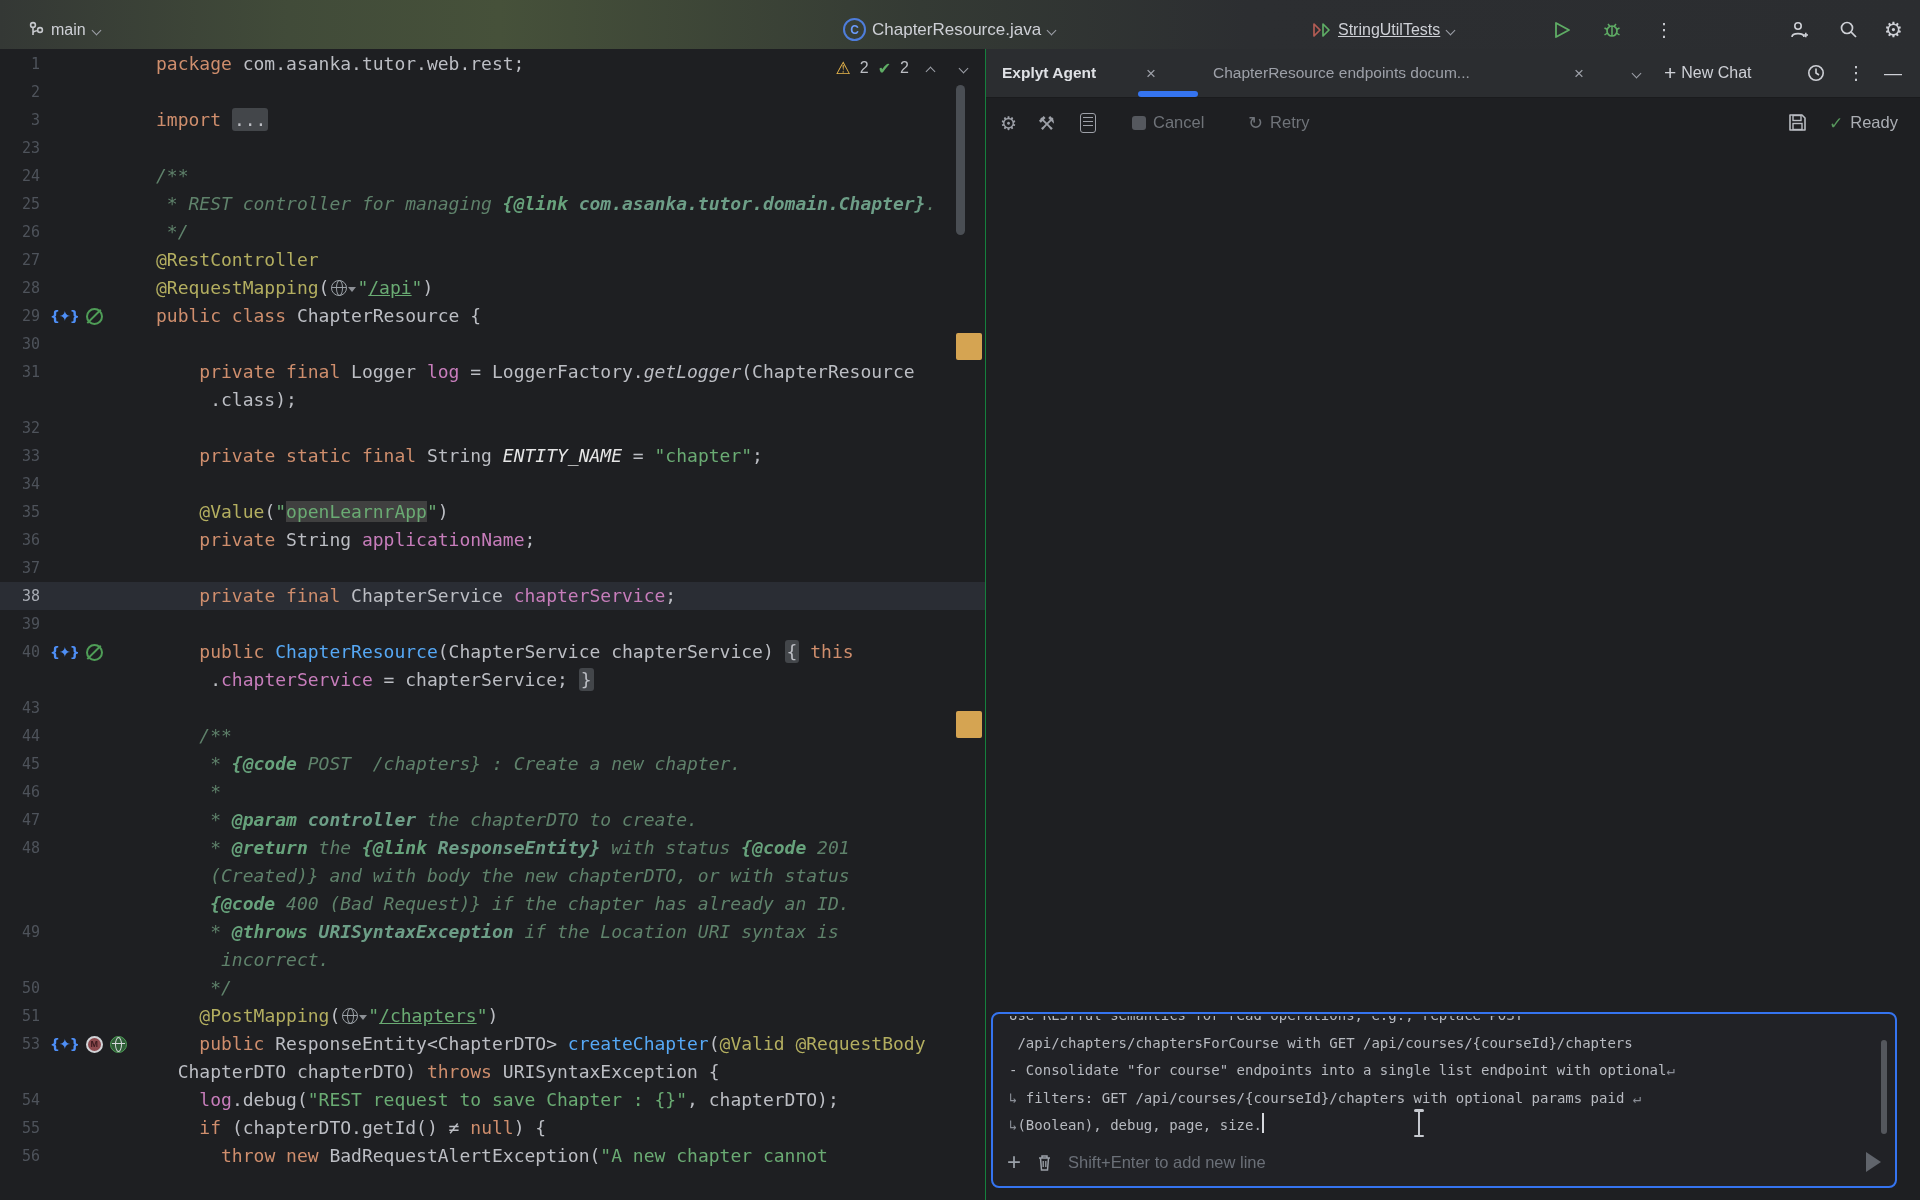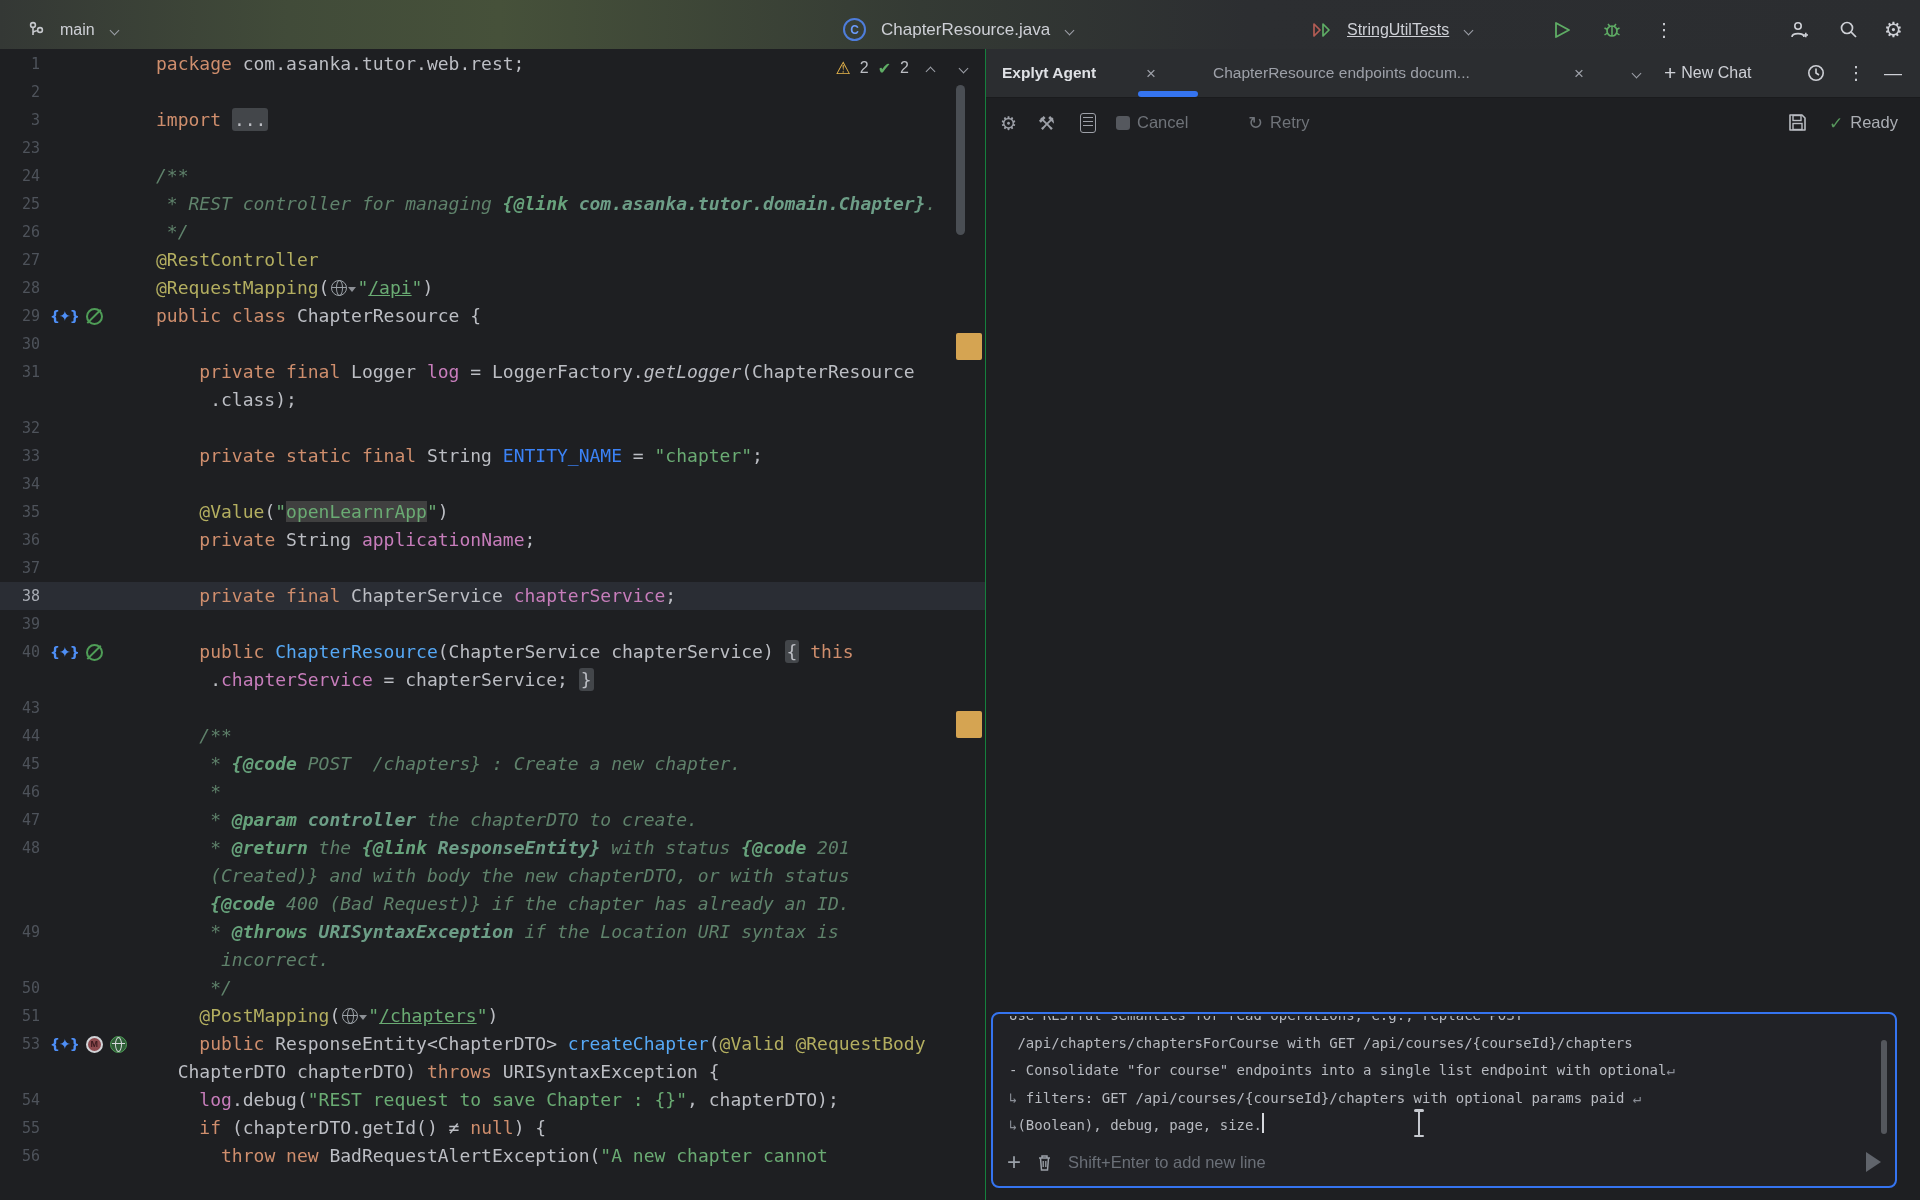--- a/index.html
+++ b/index.html
@@ -2,21 +2,21 @@
 <html><head>
 <meta charset="utf-8">
 <style>
   html,body{margin:0;padding:0;}
   body{width:1920px;height:1200px;background:#1e1f22;overflow:hidden;position:relative;
        font-family:"Liberation Sans","DejaVu Sans",sans-serif;color:#bcbec4;}
 
   
   .titlebar{position:absolute;left:0;top:0;width:1920px;height:49px;
     background:linear-gradient(90deg,#343835 0%,#414b39 15%,#46513a 26%,#343a34 48%,#2c2e31 65%,#2b2d30 100%);}
-  .tb-item{position:absolute;top:0;height:59px;display:flex;align-items:center;gap:15px;color:#ced0d6;font-size:16px;}
+  .tb-item{position:absolute;top:0;height:59px;display:flex;align-items:center;gap:6px;color:#ced0d6;font-size:16px;}
   svg.ic{display:block;}
   .chev{width:10px;height:10px;display:inline-block;position:relative;}
   .chev::before{content:'';position:absolute;left:1px;top:2px;width:6px;height:6px;
     border-right:1.8px solid #9da0a8;border-bottom:1.8px solid #9da0a8;transform:rotate(45deg);}
   .chev.up::before{transform:rotate(-135deg);top:5px;}
   .class-badge{width:19px;height:19px;border-radius:50%;border:2px solid #4e7ddb;color:#6b9bfa;
     font-size:12px;font-weight:bold;display:flex;align-items:center;justify-content:center;}
   .gear-wrap{position:relative;}
 
   
@@ -28,21 +28,21 @@
       font-family:"DejaVu Sans Mono","Liberation Mono",monospace;font-size:15px;}
   .row.cur .ln{color:#a9adb5;}
   .gut{flex:none;width:106px;display:flex;align-items:center;gap:7px;padding-left:6px;}
   .codeline{flex:none;white-space:pre;font-family:"DejaVu Sans Mono","Liberation Mono",monospace;
             font-size:18px;line-height:28px;}
   .tk.kw{color:#cf8e6d;margin-top:13px;} .tk.def{color:#bcbec4;} .tk.ann{color:#b3ae60;}
   .tk.str{color:#6aab73;} .tk.url{color:#6aab73;text-decoration:underline;}
   .tk.doc{color:#5f826b;font-style:italic;}
   .tk.dt{color:#67a37c;font-weight:bold;font-style:italic;}
   .tk.dr{color:#6d9e87;font-weight:bold;font-style:italic;}
-  .tk.fld{color:#c77dbb;} .tk.cst{color:#3b82f6;}
+  .tk.fld{color:#c77dbb;} .tk.cst{color:#e5e5e5;font-style:italic;}
   .tk.md{color:#56a8f5;} .tk.sm{color:#bcbec4;font-style:italic;}
   .tk.chip{background:#43464a;border-radius:3px;color:#bcbec4;padding:1px 2px;}
   .tk.inj{background:#404040;color:#6aab73;}
 
   
   .an-globe{display:inline-block;width:14px;height:14px;border:1.6px solid #9aa0a6;border-radius:50%;
     position:relative;vertical-align:-2px;margin:0 1px 0 2px;}
   .an-globe::before{content:'';position:absolute;left:3.5px;right:3.5px;top:-1px;bottom:-1px;
     border:1.2px solid #9aa0a6;border-radius:50%;}
   .an-globe::after{content:'';position:absolute;left:0;right:0;top:5.5px;height:1.2px;background:#9aa0a6;}
@@ -451,21 +451,21 @@
   <div class="ptoolbar">
     <div class="abs" style="left:14px;">
       <span class="gear-glyph">⚙</span>
     </div>
     <div class="abs" style="left:52px;">
       <span class="tools-glyph">⚒</span>
     </div>
     <div class="abs" style="left:94px;">
       <span class="doc-icon"></span>
     </div>
-    <div class="abs" style="left:130px;justify-content:center;">
+    <div class="abs" style="left:146px;justify-content:center;">
       <span class="stop-sq"></span>
       <span class="dis">Cancel</span>
     </div>
     <div class="abs" style="left:262px;">
       <span class="retry-glyph">↻</span>
       <span class="dis">Retry</span>
     </div>
     <div class="abs" style="left:802px;">
       <svg class="ic" width="19" height="19" viewBox="0 0 19 19">
         <path d="M2 2 H14 L17 5 V17 H2 Z" fill="none" stroke="#b9bcc2" stroke-width="1.6" stroke-linejoin="round"></path>

